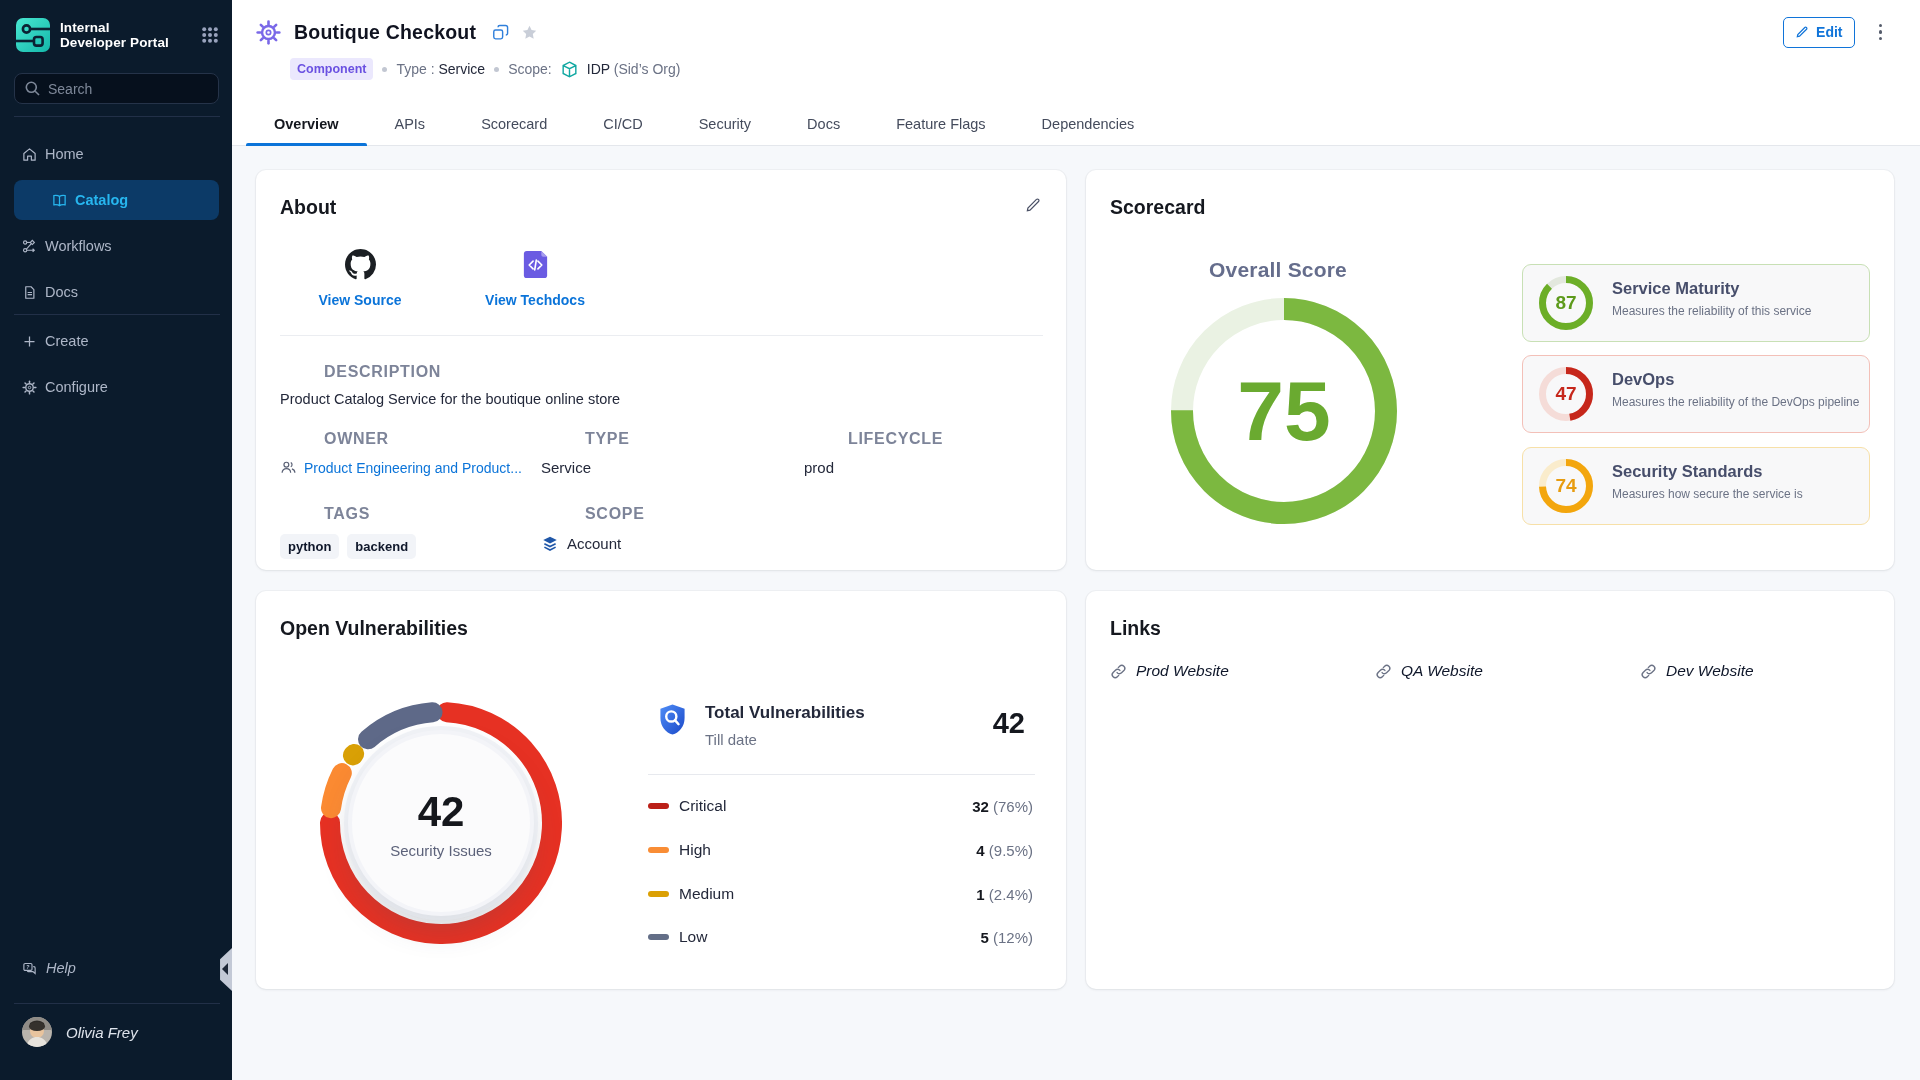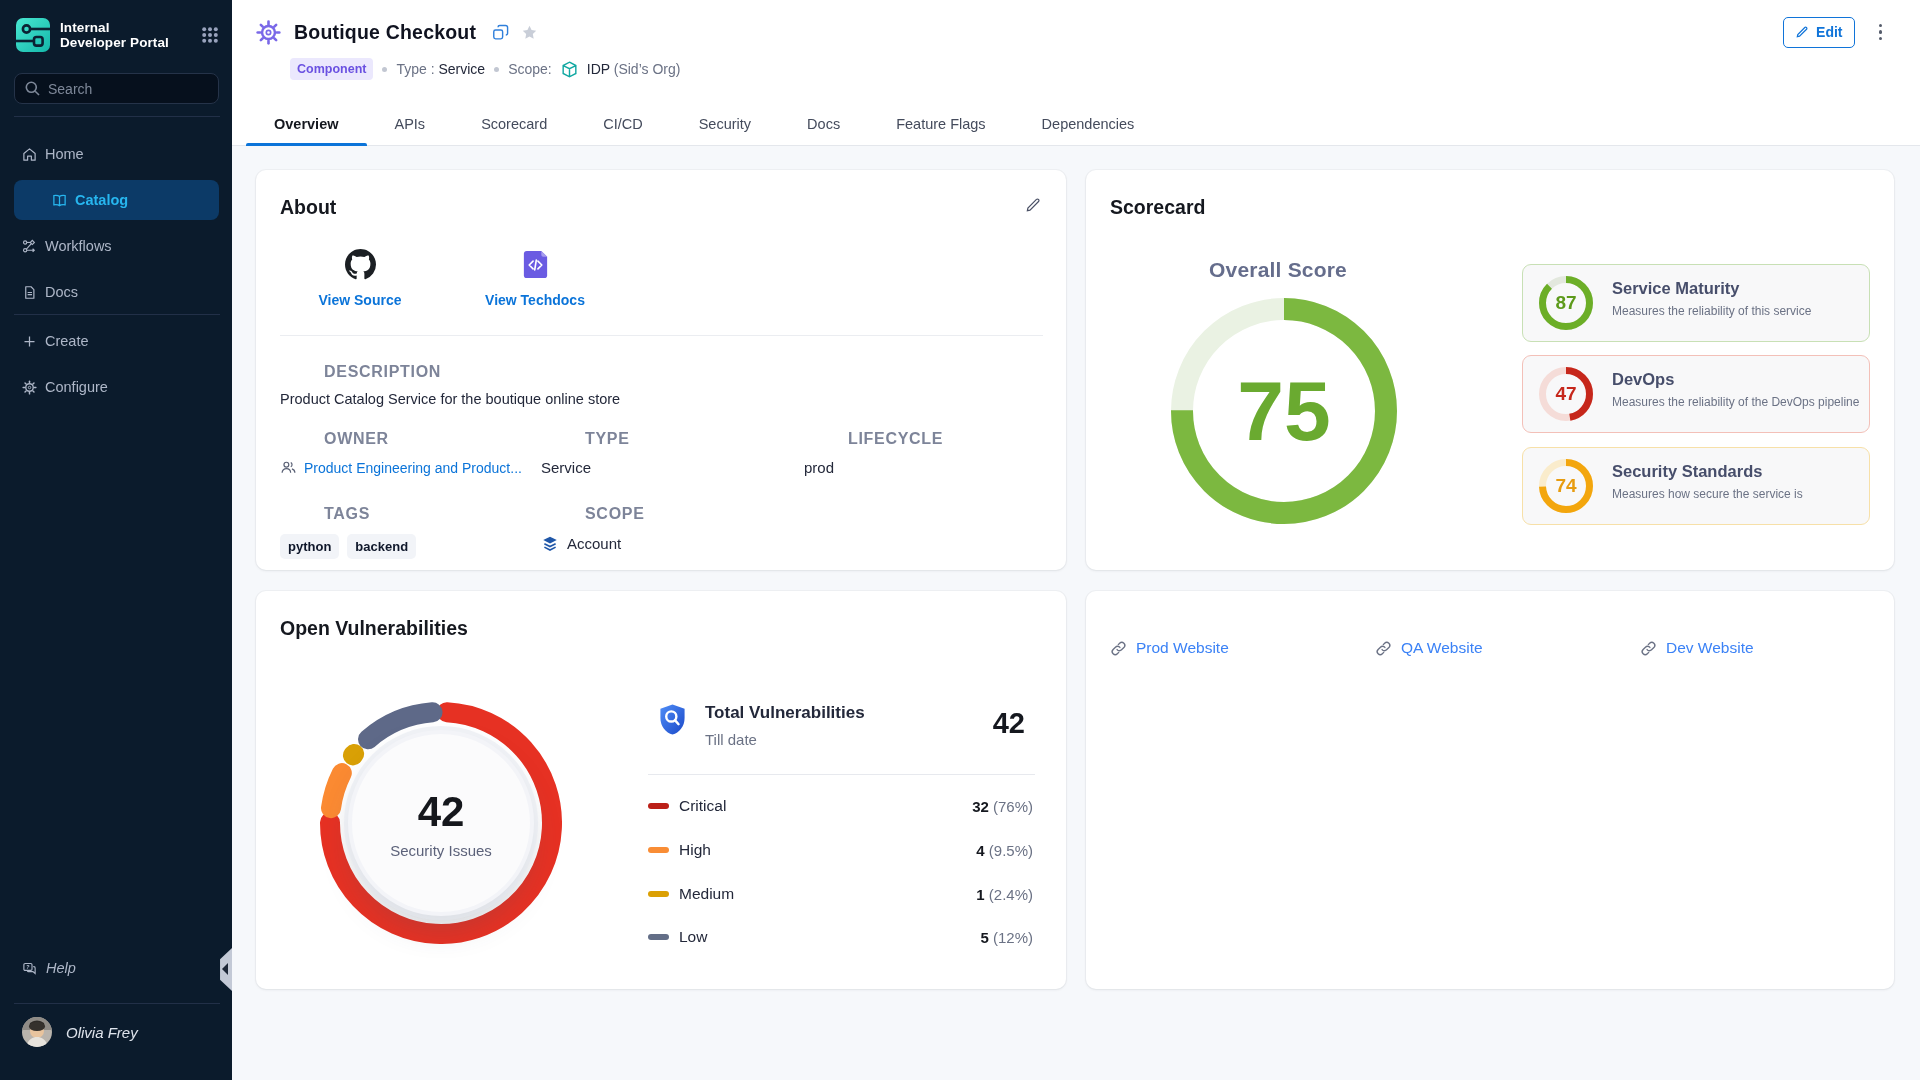--- a/index.html
+++ b/index.html
@@ -94,21 +94,21 @@
   .tv-div { position:absolute; left:392px; right:31px; top:183px; height:1px; background:#e7e9ee; }
   .vrow { position:absolute; left:392px; right:33px; display:flex; align-items:center; }
   .vdash { width:21px; height:6px; border-radius:3px; margin-right:10px; }
   .vlab { font-size:15.5px; color:#23283a; }
   .vnum { margin-left:auto; font-size:15px; color:#15181f; font-weight:bold; }
   .vpct { font-size:15px; color:#6b7285; font-weight:normal; }
 
   
   .links { padding:26px 24px; }
   .link-row { display:flex; margin-top:22px; }
-  .link-item { flex:0 0 265px; display:flex; align-items:center; gap:9px; color:#3b82f6; font-size:15.5px; }
+  .link-item { flex:0 0 265px; display:flex; align-items:center; gap:9px; color:#0f172a; font-size:15.5px;font-style:italic; }
 </style>
 </head>
 <body>
 <div class="sidebar">
   <div class="sb-top">
     <div class="sb-logo">
       <svg width="34" height="34" viewBox="0 0 34 34" style="position:absolute;left:0;top:0">
         <circle cx="10.5" cy="11" r="3.6" fill="none" stroke="#0b2233" stroke-width="2.6"></circle>
         <path d="M14 11 H34" stroke="#0b2233" stroke-width="2.6" fill="none"></path>
         <path d="M0 23 H18" stroke="#0b2233" stroke-width="2.6" fill="none"></path>
@@ -447,20 +447,21 @@
             <span class="vnum">1&nbsp;<span class="vpct">(2.4%)</span></span>
           </div>
         <div class="vrow" style="top:337px">
             <span class="vdash" style="background:#636e87"></span>
             <span class="vlab">Low</span>
             <span class="vnum">5&nbsp;<span class="vpct">(12%)</span></span>
           </div>
       </div>
 
       <div class="card links">
+        <div class="card-title">Links</div>
         <div class="link-row">
           <div class="link-item">
             <svg width="17" height="17" viewBox="0 0 24 24" fill="none" stroke="#6b7285" stroke-width="1.9" stroke-linecap="round">
                 <path d="M10 13.5 a4.2 4.2 0 0 0 6.3.4 l3.3-3.3 a4.2 4.2 0 0 0-6-6 l-1.9 1.9"></path>
                 <path d="M14 10.5 a4.2 4.2 0 0 0-6.3-.4 l-3.3 3.3 a4.2 4.2 0 0 0 6 6 l1.9-1.9"></path>
               </svg>
             Prod Website
           </div>
           <div class="link-item">
             <svg width="17" height="17" viewBox="0 0 24 24" fill="none" stroke="#6b7285" stroke-width="1.9" stroke-linecap="round">

